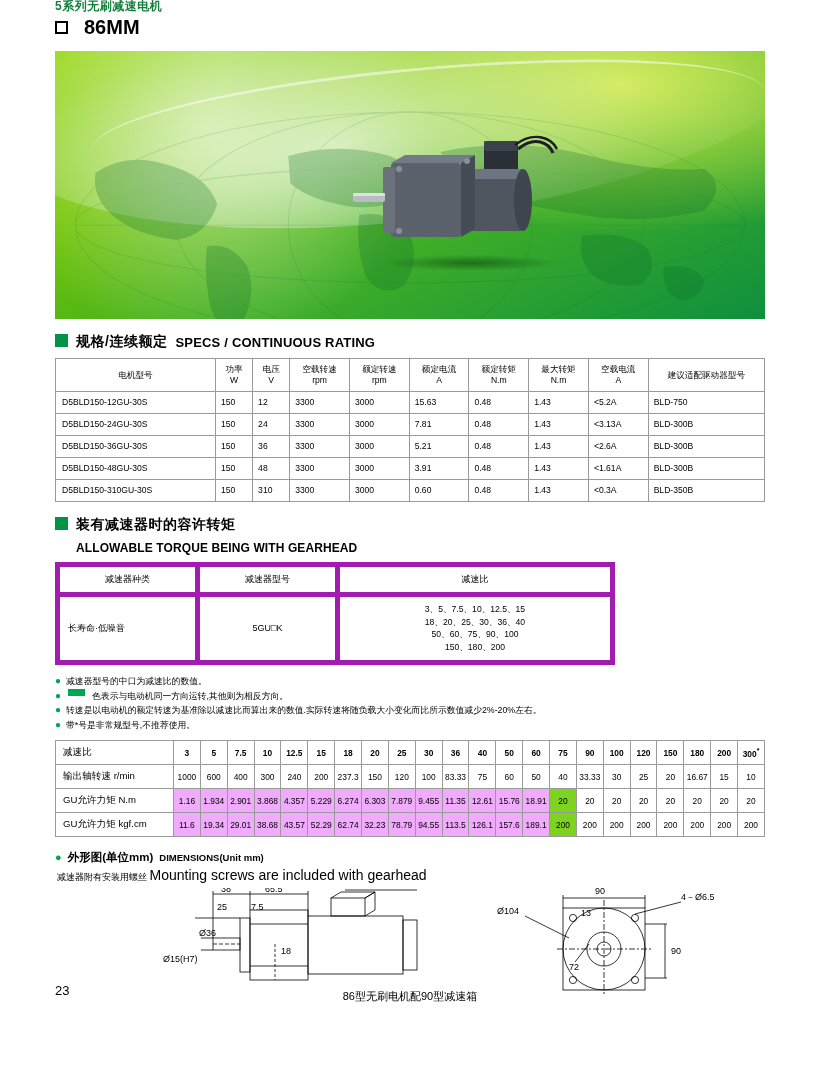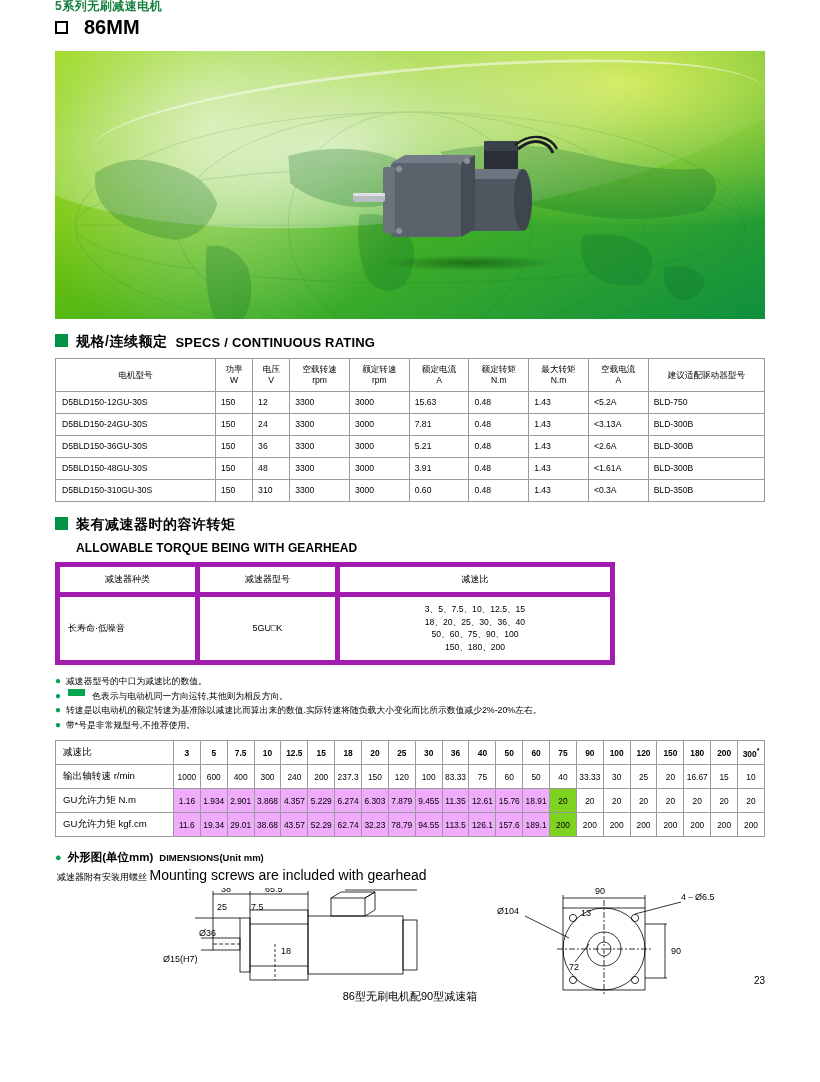--- a/index.html
+++ b/index.html
@@ -113,21 +113,21 @@
   .star { vertical-align: super; font-size: 7px; }
 
   
   .dim-head { display: flex; align-items: baseline; gap: 6px; margin: 13px 0 2px; }
   .dim-dot { color: #00a651; font-size: 11px; }
   .dim-cn { font-size: 11.5px; font-weight: bold; }
   .dim-en { font-size: 9.5px; font-weight: bold; }
   .dim-sub { font-size: 9px; margin: 2px 0 4px 2px; }
   .dim-sub .en { font-size: 14px; }
   .draw-wrap { position: relative; height: 118px; }
-  .page-no { position: absolute; left: 0; right: 0; bottom: 20px; text-align: right; font-size: 10px; }
+  .page-no { position: absolute; left: 0; right: 0; bottom: 8px; text-align: left; font-size: 13px; }
   .draw-caption { position: absolute; left: 0; right: 0; bottom: 2px; text-align: center; font-size: 11px; }
   svg text { font-family: "Liberation Sans", sans-serif; }
 </style>
 </head>
 <body>
 
 <div class="page">
 
   <div>
     <div class="hdr-series">5系列无刷减速电机</div>

